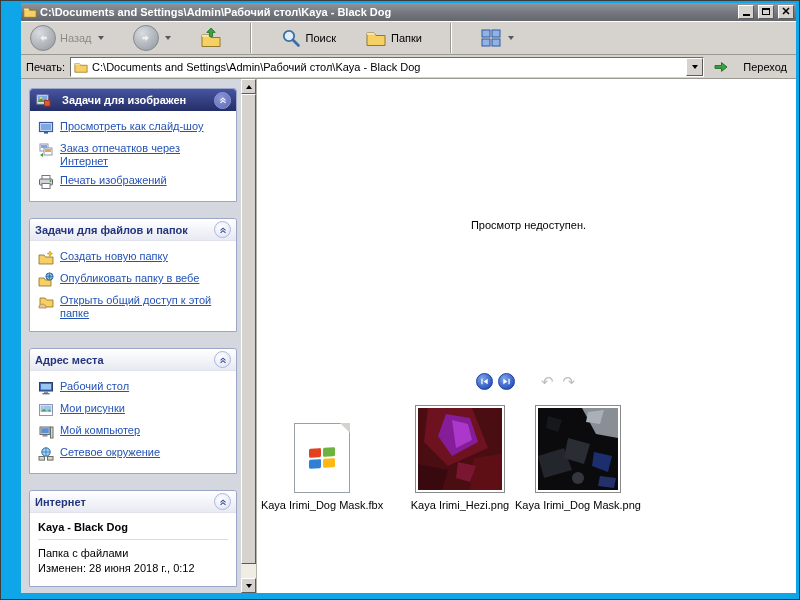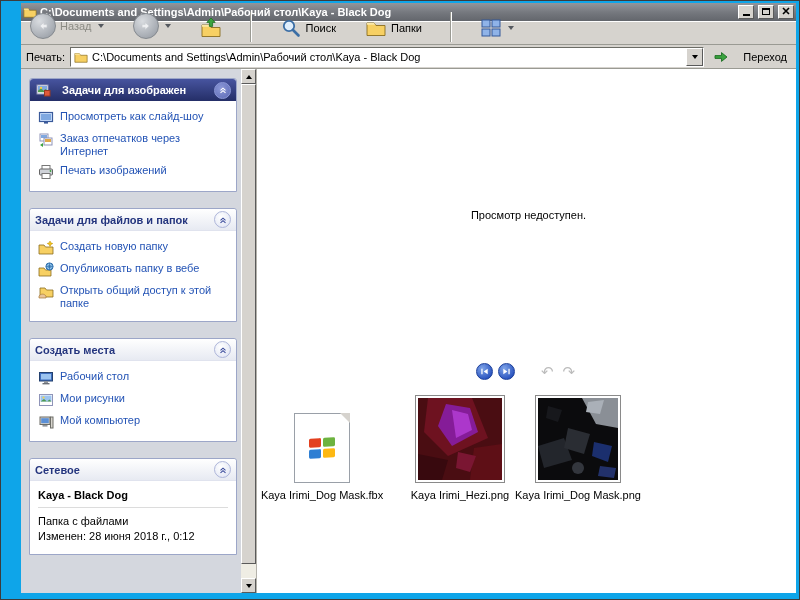--- a/index.html
+++ b/index.html
@@ -15,21 +15,21 @@
   .win-btn .min-glyph{width:7px;border-bottom:2px solid #000;}
   .win-btn .max-glyph{width:8px;height:7px;border:1px solid #000;border-top:2px solid #000;margin-bottom:1px;}
   .win-btn svg{display:block;margin-bottom:1px;}
 
   
   .menubar{height:20px;display:flex;align-items:center;padding:0 2px;border-bottom:1px solid #9a9a93;flex:none;background:#d6d3ce;}
   .menu-item{padding:3px 8px;color:#000;cursor:default;}
   .xp-logo{margin-left:auto;margin-right:4px;width:15px;height:15px;border-radius:50%;border:3px solid #17a2ab;background:radial-gradient(circle at 40% 35%,#eafcfd,#bfeef0);}
 
   
-  .toolbar{height:24px;display:flex;align-items:flex-end;gap:19px;padding:2px 4px;border-top:1px solid #fff;border-bottom:1px solid #9a9a93;flex:none;background:#d6d3ce;}
+  .toolbar{height:34px;display:flex;align-items:center;gap:19px;padding:2px 4px;border-top:1px solid #fff;border-bottom:1px solid #9a9a93;flex:none;background:#d6d3ce;}
   .tb-btn{display:flex;align-items:center;gap:4px;padding:2px 4px;border:1px solid transparent;border-radius:2px;}
   .nav-circle{width:26px;height:26px;border-radius:50%;background:radial-gradient(circle at 35% 30%,#d9dce0,#a6abb2 70%,#8f949b);border:1px solid #84898f;display:flex;align-items:center;justify-content:center;flex:none;}
   .tb-label{color:#000;}
   .tb-label.disabled{color:#8b8b84;}
   .caret{width:0;height:0;border-left:3px solid transparent;border-right:3px solid transparent;border-top:4px solid #55595f;margin-left:2px;}
   .tb-sep{width:0;border-left:1px solid #9a9a93;border-right:1px solid #ffffff;height:30px;margin:0 4px;}
   .icon16{width:16px;height:16px;flex:none;display:block;}
   .icon22{width:22px;height:22px;flex:none;display:block;}
 
   
@@ -47,21 +47,21 @@
   .sidebar{width:220px;flex:none;background:#d4d7de;padding:9px 4px 0 8px;overflow:hidden;}
   .panel{background:#fff;border:1px solid #9ca6c8;border-radius:3px 3px 0 0;margin-bottom:16px;}
   .panel-header{height:22px;display:flex;align-items:center;gap:11px;padding:0 5px;background:linear-gradient(180deg,#ffffff,#e7eaf2);border-radius:3px 3px 0 0;border-bottom:1px solid #e0e3ee;}
   .panel-header .ph-title{flex:1;font-weight:bold;color:#24357e;white-space:nowrap;overflow:hidden;}
   .panel-header.dark{background:linear-gradient(180deg,#47549f 0%,#242e67 100%);border-bottom:none;}
   .panel-header.dark .ph-title{color:#fff;}
   .chev-btn{width:17px;height:17px;border-radius:50%;border:1px solid #aeb6da;background:radial-gradient(circle at 40% 35%,#ffffff,#dde2f2);display:flex;align-items:center;justify-content:center;flex:none;}
   .panel-header.dark .chev-btn{background:radial-gradient(circle at 40% 35%,#8d99d8,#5b68b4);border-color:#8d99d8;}
   .panel-body{padding:6px 4px 8px 6px;}
   .task-item{display:flex;align-items:flex-start;gap:6px;padding:3px 2px;color:#2353b5;cursor:default;}
-  .task-label{line-height:13px;}
+  .task-label{line-height:13px;text-decoration:underline;}
   .details-body{padding:8px 8px 10px 8px;color:#000;}
   .details-name{font-weight:bold;margin-bottom:6px;}
   .details-sep{border-top:1px solid #dcdcdc;margin:4px 0 6px 0;}
   .details-line{line-height:15px;}
 
   
   .v-scrollbar{width:15px;flex:none;background:#efede4;display:flex;flex-direction:column;}
   .sb-btn{height:15px;flex:none;background:#d6d3ce;border:1px solid;border-color:#ffffff #5a5a5a #5a5a5a #ffffff;display:flex;align-items:center;justify-content:center;}
   .sb-thumb{flex:1;margin-bottom:14px;background:#d6d3ce;border:1px solid;border-color:#ffffff #5a5a5a #5a5a5a #ffffff;}
   .tri-up{width:0;height:0;border-left:3px solid transparent;border-right:3px solid transparent;border-bottom:4px solid #000;}
@@ -264,21 +264,21 @@
               <path d="M2 4h5l1.5 2H15v7H2z" fill="#f7d063" stroke="#8a6d1f" stroke-width="0.8"></path>
               <path d="M1 12 c2-2.5 5-2.5 7 0 v2 H1z" fill="#e8c49a" stroke="#a87838" stroke-width="0.7"></path>
             </svg>
             <span class="task-label">Открыть общий доступ к этой папке</span>
           </div>
         </div>
       </div>
 
       <div class="panel">
         <div class="panel-header">
-          <span class="ph-title">Создать места</span>
+          <span class="ph-title">Адрес места</span>
           <div class="chev-btn">
             <svg width="10" height="10" viewBox="0 0 16 16">
                 <path d="M4 8.5 L8 5 L12 8.5 M4 12.5 L8 9 L12 12.5" stroke="#3b4b9b" fill="none" stroke-width="1.8"></path>
               </svg>
           </div>
         </div>
         <div class="panel-body">
           <div class="task-item">
             <svg class="icon16" viewBox="0 0 16 16">
               <rect x="1.5" y="2.5" width="13" height="8.5" fill="#3f6fbf" stroke="#23406e" stroke-width="1"></rect>
@@ -299,26 +299,35 @@
           </div>
           <div class="task-item">
             <svg class="icon16" viewBox="0 0 16 16">
               <rect x="2" y="3" width="10" height="7.5" fill="#d8d5ce" stroke="#6c6c66"></rect>
               <rect x="3.2" y="4.2" width="7.6" height="5" fill="#5a8fd6"></rect>
               <rect x="12.5" y="3" width="2.5" height="11" fill="#d8d5ce" stroke="#6c6c66"></rect>
               <rect x="4.5" y="11" width="5" height="1.6" fill="#8f949b"></rect>
             </svg>
             <span class="task-label">Мой компьютер</span>
           </div>
+          <div class="task-item">
+            <svg class="icon16" viewBox="0 0 16 16">
+              <circle cx="8" cy="6" r="4.2" fill="#9fd0f5" stroke="#2a6aa8"></circle>
+              <path d="M3.8 6 h8.4 M8 1.8 v8.4" stroke="#2a6aa8" stroke-width="0.7"></path>
+              <rect x="1" y="10.5" width="5.5" height="3.6" fill="#d8d5ce" stroke="#6c6c66"></rect>
+              <rect x="9.5" y="10.5" width="5.5" height="3.6" fill="#d8d5ce" stroke="#6c6c66"></rect>
+            </svg>
+            <span class="task-label">Сетевое окружение</span>
+          </div>
         </div>
       </div>
 
       <div class="panel">
         <div class="panel-header">
-          <span class="ph-title">Сетевое</span>
+          <span class="ph-title">Интернет</span>
           <div class="chev-btn">
             <svg width="10" height="10" viewBox="0 0 16 16">
                 <path d="M4 8.5 L8 5 L12 8.5 M4 12.5 L8 9 L12 12.5" stroke="#3b4b9b" fill="none" stroke-width="1.8"></path>
               </svg>
           </div>
         </div>
         <div class="details-body">
           <div class="details-name">Kaya - Black Dog</div>
           <div class="details-sep"></div>
           <div class="details-line">Папка с файлами</div>

